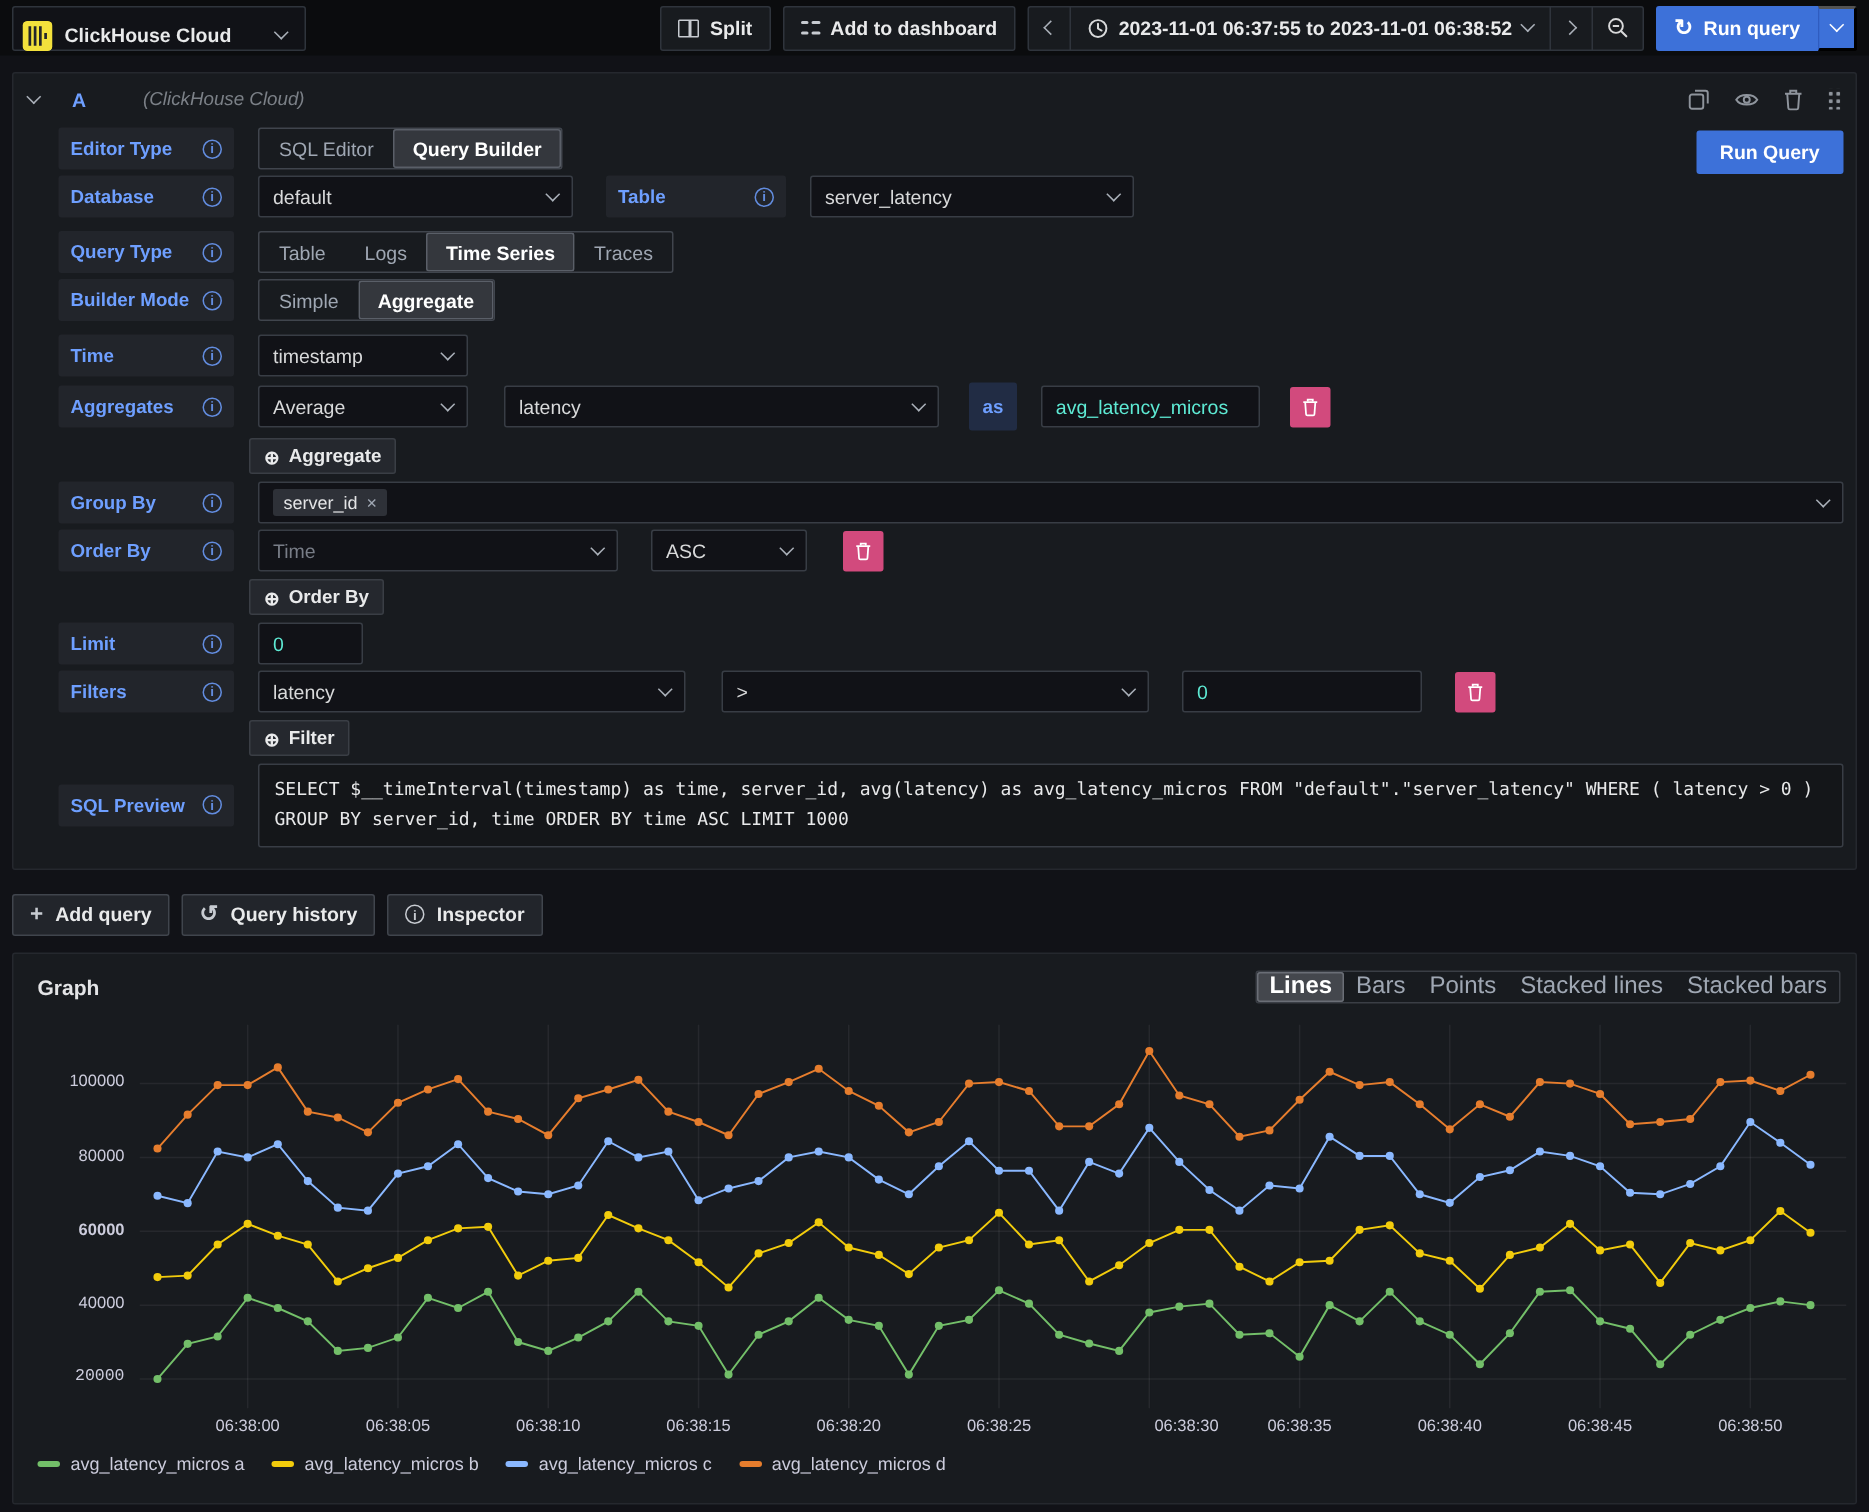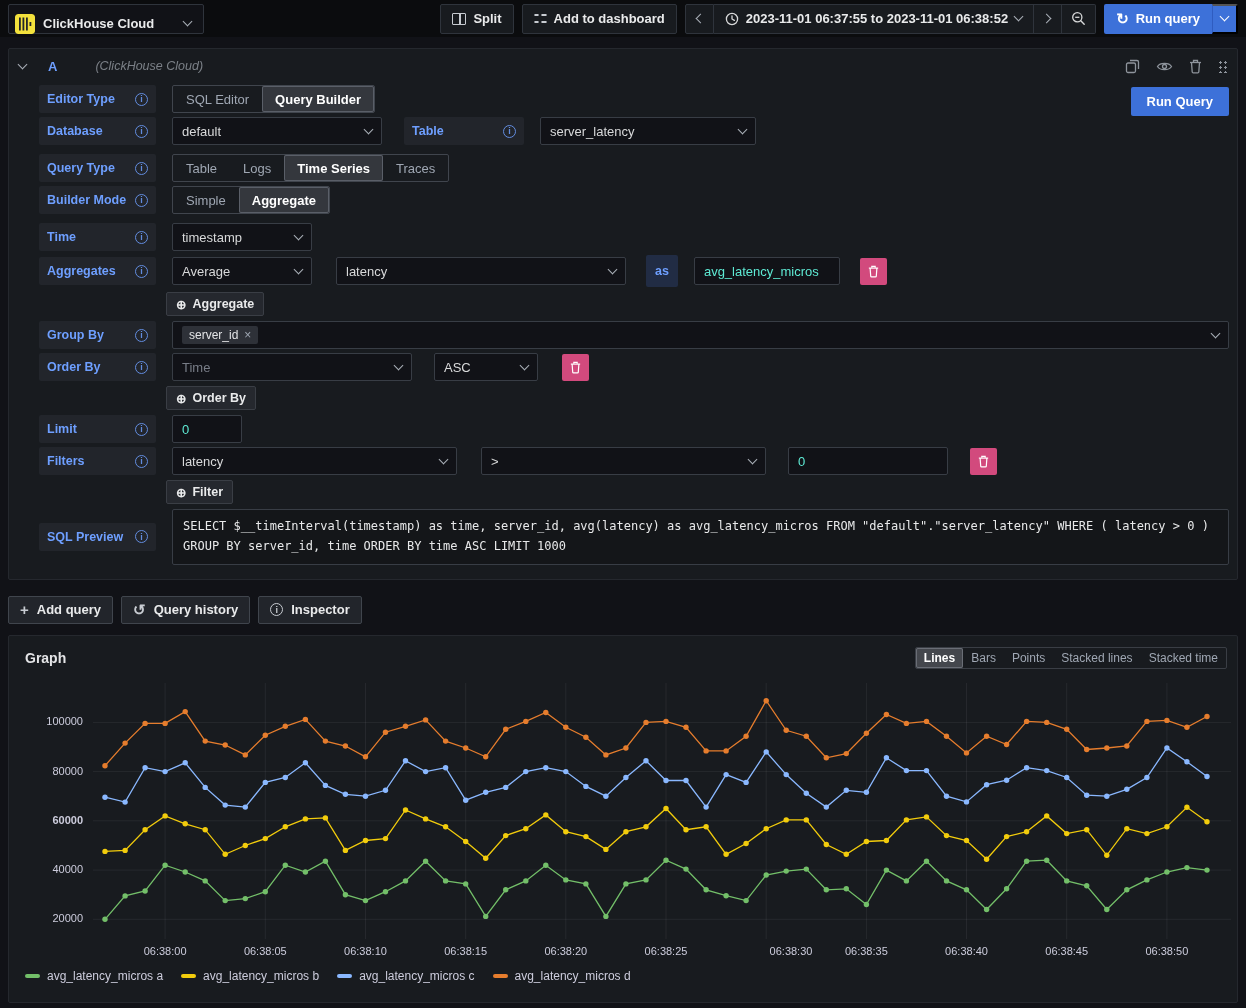--- a/index.html
+++ b/index.html
@@ -79,21 +79,21 @@
   
   .qfooter{display:flex;gap:8px;margin:16px 8px 0 8px}
   .fbtn{height:28px;display:inline-flex;align-items:center;gap:8px;background:#22252b;border:1px solid #40454d;
     border-radius:2px;color:#e9eaeb;font-size:13px;font-weight:600;padding:0 11px;cursor:pointer}
   .fbtn .sym{font-size:15px;color:#c7cbd1;line-height:1}
   
   .gpanel{margin-top:11px;height:368px;position:relative}
   .ghead{display:flex;align-items:center;justify-content:space-between;padding:11px 10px 0 16px}
   .gtitle{font-size:14px;font-weight:600;color:#e3e4e6}
   .modes{display:inline-flex;border:1px solid #3a3e45;border-radius:2px;height:22px;background:#181b1f}
-  .modes .opt{padding:0 8px;display:flex;align-items:center;color:#9fa7b3;font-size:12px;cursor:pointer;border-radius:2px}
+  .modes .opt{padding:0 8px;display:flex;align-items:center;color:#9fa7b3;font-size:16px;cursor:pointer;border-radius:2px}
   .modes .opt.active{background:#44474d;color:#fff;font-weight:700;box-shadow:inset 0 0 0 1px #6a6e76}
   .chart-wrap{display:flex;margin-top:14px}
   .y-col{width:84px;position:relative;flex:none}
   .y-col span{position:absolute;right:10px;font-size:11px;color:#ccccdc}
   .plot{width:1138px;height:256px;position:relative}
   .plot svg{position:absolute;inset:0}
   .grid{stroke:rgba(204,204,220,0.08);stroke-width:1}
   .x-row{position:relative;height:22px;margin-left:84px;margin-top:6px}
   .x-row span{position:absolute;transform:translateX(-50%);font-size:11px;color:#ccccdc;white-space:nowrap}
   .legend{display:flex;gap:18px;margin:2px 0 0 16px;align-items:flex-start}
@@ -394,27 +394,27 @@
 </div>
 
 <div class="panel gpanel">
   <div class="ghead">
     <span class="gtitle">Graph</span>
     <div class="modes">
       <span class="opt active">Lines</span>
       <span class="opt">Bars</span>
       <span class="opt">Points</span>
       <span class="opt">Stacked lines</span>
-      <span class="opt">Stacked time</span>
+      <span class="opt">Stacked bars</span>
     </div>
   </div>
 
   <div class="chart-wrap">
     <div class="y-col" id="y-axis">
-        <span style="top: 229.808px;">20000</span>
+        <span style="top: 229.808px; font-family: Liberation Mono, monospace;">20000</span>
         <span style="top: 180.577px;">40000</span>
         <span style="top: 131.346px; font-weight: bold;">60000</span>
         <span style="top: 82.1154px;">80000</span>
         <span style="top: 32.8846px;">100000</span>
       </div>
     <div class="plot">
       <svg id="chart-svg" width="1138" height="256" viewBox="0 0 1138 256" preserveAspectRatio="none">
           <line class="grid" x1="0" x2="1138" y1="236.3" y2="236.3"></line>
           <line class="grid" x1="0" x2="1138" y1="187.1" y2="187.1"></line>
           <line class="grid" x1="0" x2="1138" y1="137.8" y2="137.8"></line>

